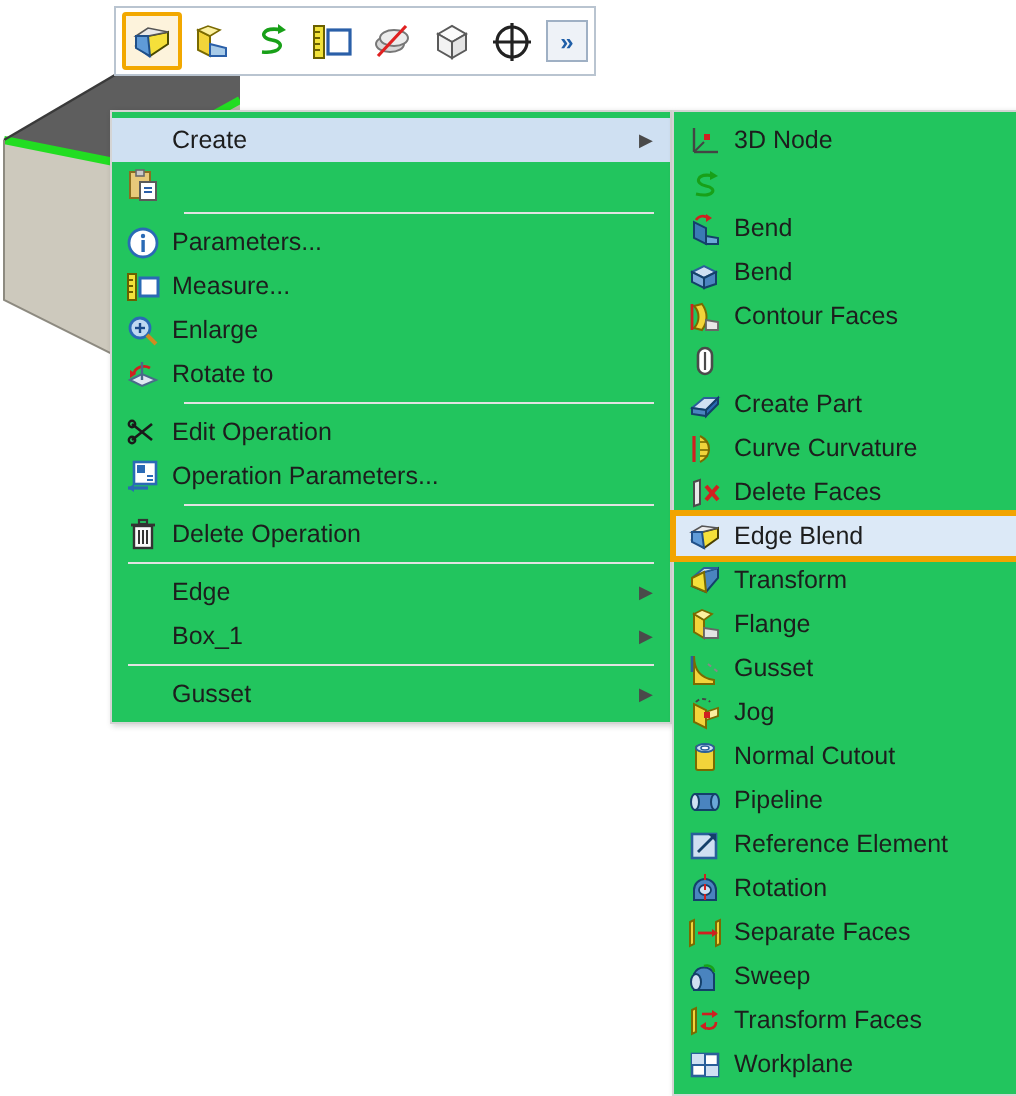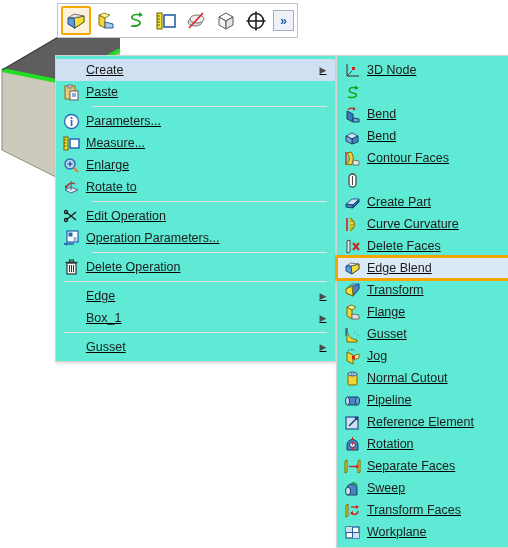--- a/index.html
+++ b/index.html
@@ -41,27 +41,26 @@
     width:21px;height:21px;margin-left:2px;
     border:1px solid #9fb0c4;background:#eef2f7;
     display:flex;align-items:center;justify-content:center;
     color:#1f5fa8;font-size:12px;font-weight:bold;line-height:1;
     box-sizing:border-box;
   }
 
   
   .menu{
     position:absolute;
-    background:#5eead4;
+    background:#22c55e;
     border:1px solid #d4d4d4;
     box-shadow:1px 1px 3px rgba(0,0,0,.18);
     box-sizing:border-box;
     padding:3px 0;
     z-index:50;
-    text-decoration:underline;
   }
   .menu-ctx{left:55px;top:55px;width:281px;}
   .menu-sub{left:336px;top:55px;width:202px;height:493px;}
 
   .mi{
     position:relative;
     display:flex;align-items:center;
     height:22px;
     padding:0 6px 0 0;
     box-sizing:border-box;
@@ -200,21 +199,20 @@
     <div class="mi">
       <span class="ico">
         <svg width="17" height="17" viewBox="0 0 17 17">
           <rect x="2" y="2" width="10" height="13" fill="#e8c97a" stroke="#8a6d20" stroke-width="1"></rect>
           <rect x="5" y="1" width="4" height="3" fill="#c9c9c9" stroke="#6a6a6a" stroke-width=".8"></rect>
           <rect x="7" y="7" width="8" height="9" fill="#ffffff" stroke="#5a5a5a" stroke-width="1"></rect>
           <line x1="9" y1="10" x2="13" y2="10" stroke="#2a5fa8"></line>
           <line x1="9" y1="12" x2="13" y2="12" stroke="#2a5fa8"></line>
         </svg>
       </span>
-      <span class="lbl">Paste</span>
       <span class="arw"></span>
     </div>
 
     <div class="sep"></div>
 
     <div class="mi">
       <span class="ico">
         <svg width="17" height="17" viewBox="0 0 17 17">
           <circle cx="8.5" cy="8.5" r="7" fill="#ffffff" stroke="#2a6ab5" stroke-width="1.4"></circle>
           <circle cx="8.5" cy="5" r="1.1" fill="#2a6ab5"></circle>

